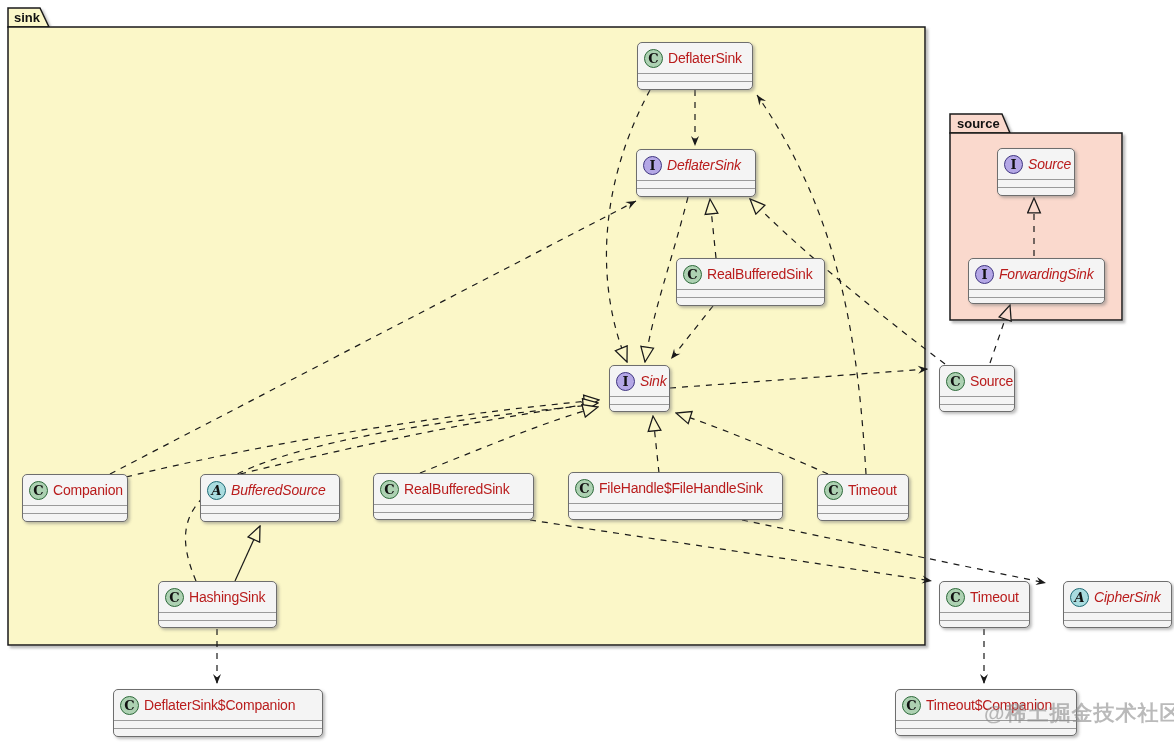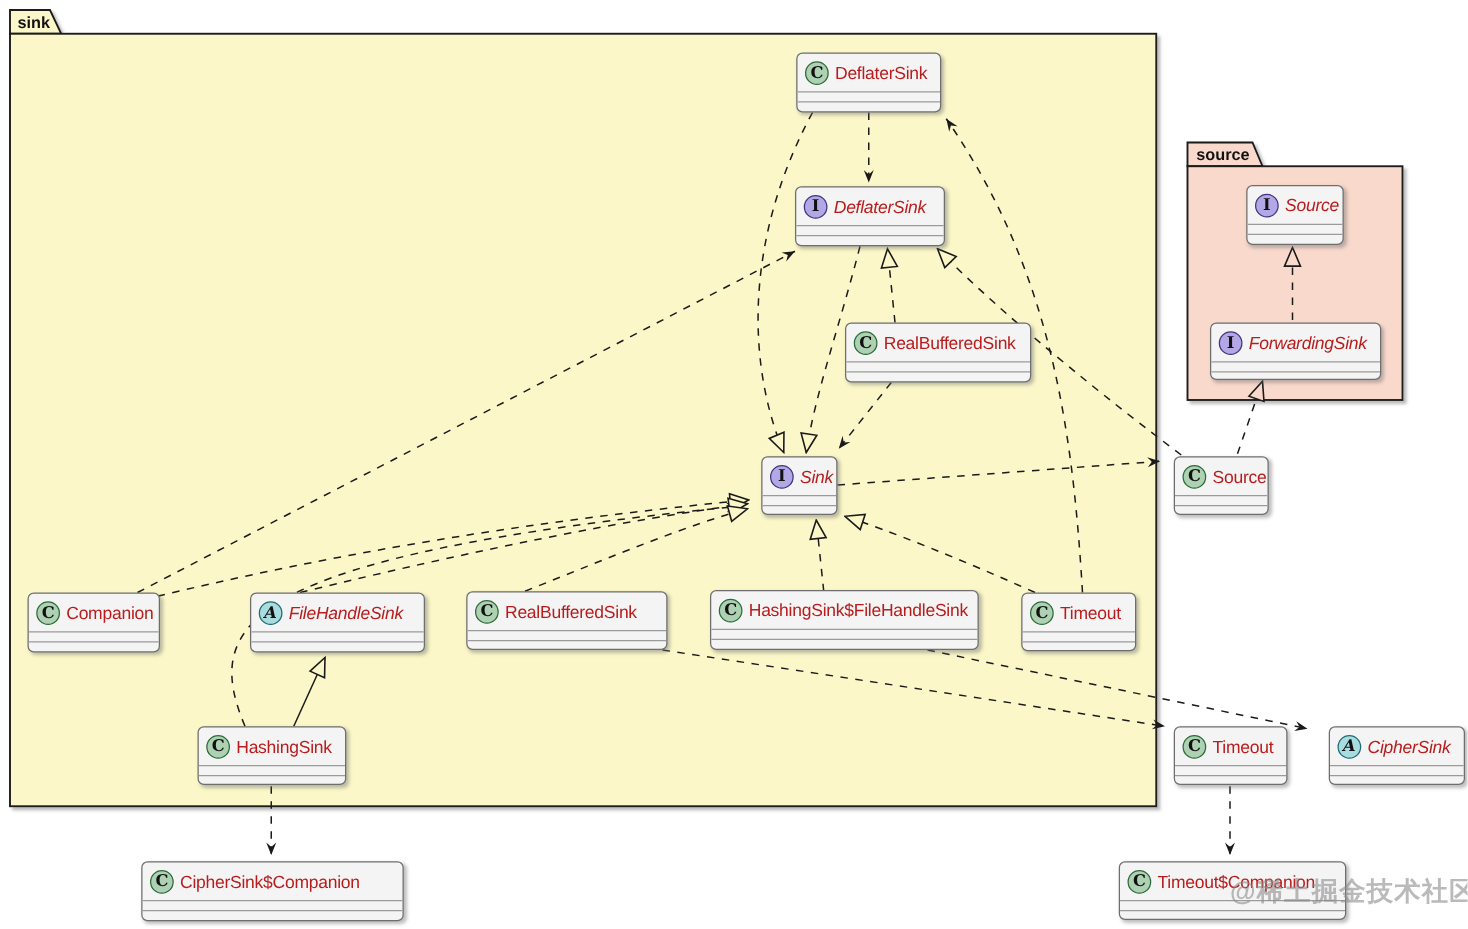--- a/index.html
+++ b/index.html
@@ -153,39 +153,39 @@
       <span class="uml-icon ic-c">C</span>
       <span class="uml-label">Companion</span>
     </div>
   <div class="sep"></div>
     <div class="sep"></div>
 </div>
 
 <div class="uml-box" style="left:200px;top:474px;width:140px;height:48px;">
   <div class="uml-title">
       <span class="uml-icon ic-a">A</span>
-      <span class="uml-label it">FileHandleSink</span>
+      <span class="uml-label it">BufferedSource</span>
     </div>
   <div class="sep"></div>
     <div class="sep"></div>
 </div>
 
 <div class="uml-box" style="left:373px;top:473px;width:161px;height:47px;">
   <div class="uml-title">
       <span class="uml-icon ic-c">C</span>
       <span class="uml-label">RealBufferedSink</span>
     </div>
   <div class="sep"></div>
     <div class="sep"></div>
 </div>
 
 <div class="uml-box" style="left:568px;top:472px;width:215px;height:48px;">
   <div class="uml-title">
       <span class="uml-icon ic-c">C</span>
-      <span class="uml-label">HashingSink$FileHandleSink</span>
+      <span class="uml-label">FileHandle$FileHandleSink</span>
     </div>
   <div class="sep"></div>
     <div class="sep"></div>
 </div>
 
 <div class="uml-box" style="left:817px;top:474px;width:92px;height:47px;">
   <div class="uml-title">
       <span class="uml-icon ic-c">C</span>
       <span class="uml-label">Timeout</span>
     </div>
@@ -216,21 +216,21 @@
       <span class="uml-icon ic-c">C</span>
       <span class="uml-label">HashingSink</span>
     </div>
   <div class="sep"></div>
     <div class="sep"></div>
 </div>
 
 <div class="uml-box" style="left:113px;top:689px;width:210px;height:48px;">
   <div class="uml-title">
       <span class="uml-icon ic-c">C</span>
-      <span class="uml-label">CipherSink$Companion</span>
+      <span class="uml-label">DeflaterSink$Companion</span>
     </div>
   <div class="sep"></div>
     <div class="sep"></div>
 </div>
 
 <div class="uml-box" style="left:895px;top:689px;width:182px;height:47px;">
   <div class="uml-title">
       <span class="uml-icon ic-c">C</span>
       <span class="uml-label">Timeout$Companion</span>
     </div>

